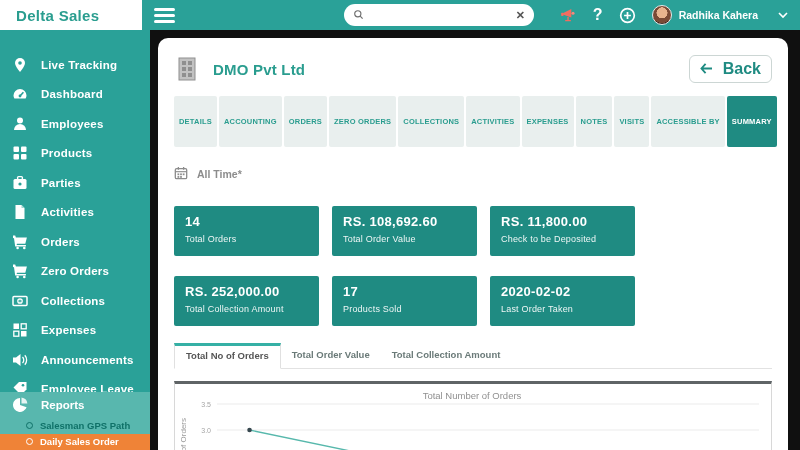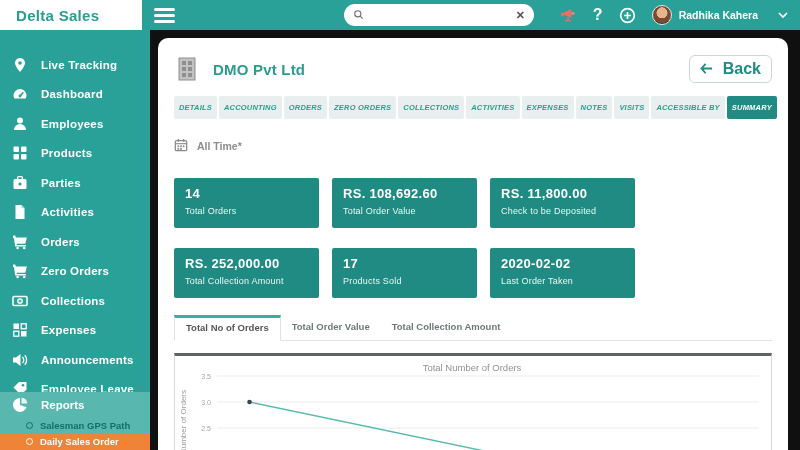--- a/index.html
+++ b/index.html
@@ -55,21 +55,21 @@
   .bld { width:26px; height:26px; }
   .bld svg { width:26px; height:26px; }
   .ctitle { margin-left:13px; color:#2a9d8f; font-size:15px; font-weight:700; letter-spacing:.2px; }
   .backbtn { margin-left:auto; display:flex; align-items:flex-end; gap:10px; padding:4px 10px;
              border:1.5px solid #ccd6d4; border-radius:6px; background:#fff; cursor:pointer;
              color:#1f8b82; font-size:16px; font-weight:700; }
   .backbtn svg { width:13px; height:11px; }
 
   .tabs { margin-top:9px; display:flex; gap:2px; flex-wrap:nowrap; }
   .tab { background:#e9efee; color:#2a9d8f; font-size:7.5px; font-weight:700; letter-spacing:.2px;
-         padding:7px 5px; border-radius:2px; white-space:nowrap; cursor:pointer;font-style:italic; }
+         padding:21px 5px; border-radius:2px; white-space:nowrap; cursor:pointer; }
   .tab.active { background:#1f8b82; color:#fff; }
 
   .filter { margin-top:19px; display:flex; align-items:center; gap:9px; color:#8c8c8c;
             font-size:10.5px; font-weight:700; cursor:pointer; }
   .filter svg { width:14px; height:14px; }
 
   .stats { margin-top:24px; display:flex; flex-wrap:wrap; gap:20px 13px; }
   .stat { width:145px; height:50px; background:#1f8b82; color:#fff; padding:8px 11px;
           border-radius:2px; }
   .stat .v { font-size:13px; font-weight:700; letter-spacing:.3px; }

